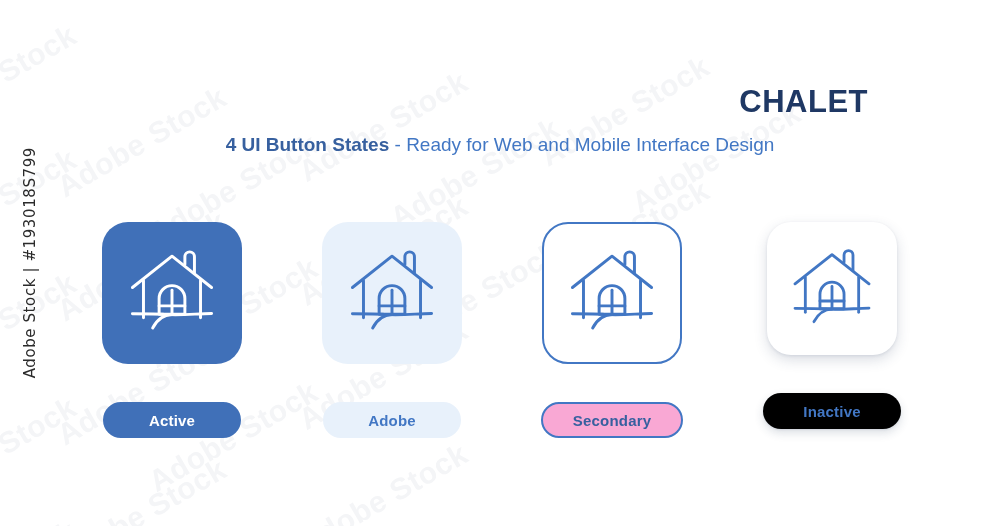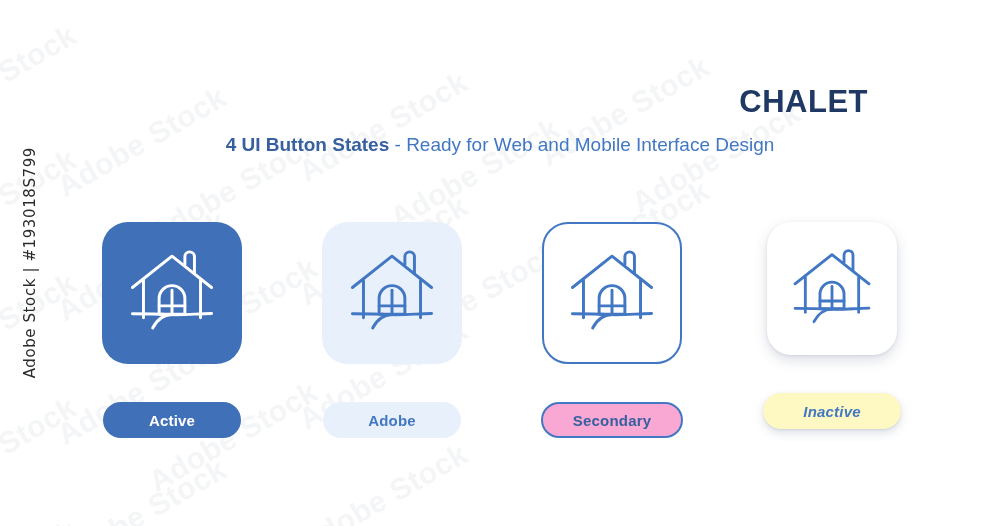--- a/index.html
+++ b/index.html
@@ -170,24 +170,23 @@
     border-color: #e8f1fb;
   }
   .state-btn.secondary {
     width: 142px;
     background: #f9a8d4;
     color: #37609f;
     border: 2px solid #4277c4;
   }
   .state-btn.inactive {
     width: 138px;
-    background: #fef9c3;
+    background: #000000;
     color: #4277c4;
     box-shadow: 0 4px 10px rgba(40,60,95,0.16), 0 1px 2px rgba(40,60,95,0.10);
-    font-style: italic;
   }
 </style>
 </head>
 <body>
 
 <div id="watermark-pattern">
     <div class="wm-row" style="position: absolute; left: -220px; top: 124px;"></div>
     <div class="wm-row" style="position: absolute; left: -70px; top: 186px;"></div>
     <div class="wm-row" style="position: absolute; left: -220px; top: 248px;"><span>Adobe Stock</span></div>
     <div class="wm-row" style="position: absolute; left: -70px; top: 310px;"><span>Adobe Stock</span></div>

